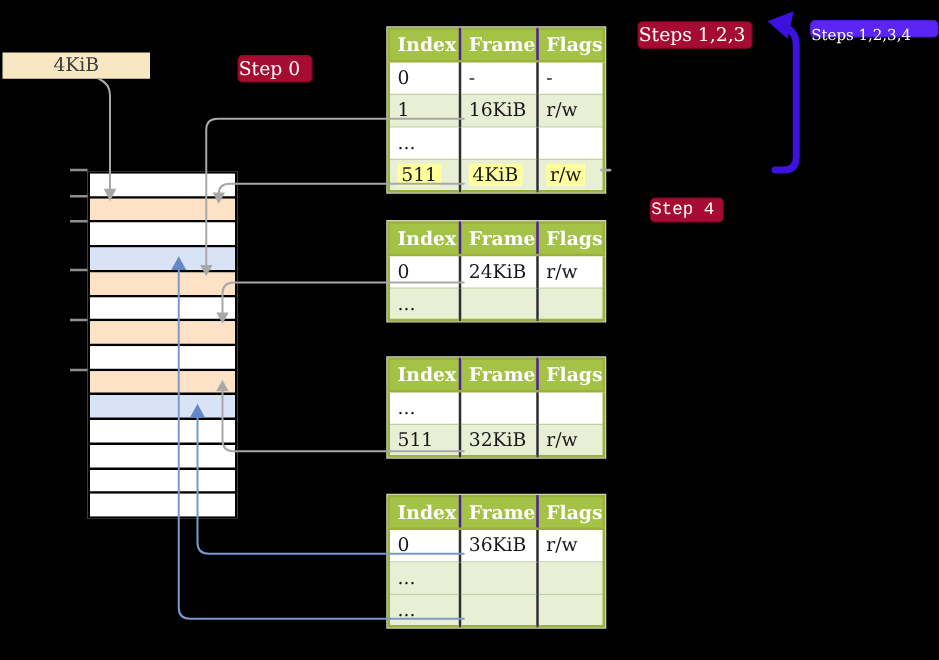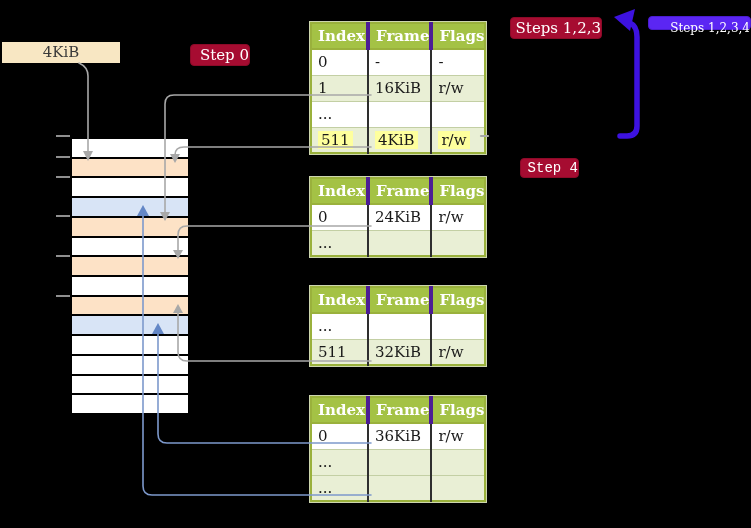--- a/index.html
+++ b/index.html
@@ -9,39 +9,39 @@
     font-family:"DejaVu Serif","Liberation Serif",serif;
   }
   
   .legend{
     position:absolute;left:2px;top:42px;width:118px;height:21px;
     background:#f8e7c3;color:#3a3a3a;font-size:15px;line-height:21px;
     text-align:center;
   }
   
   .badge{
-    position:absolute;border-radius:4px;color:#fff;text-align:right;
+    position:absolute;border-radius:4px;color:#fff;text-align:left;
     font-size:15px;white-space:nowrap;box-sizing:border-box;
   }
   .badge.red{background:#a60c31;border:1px solid #8c0a28;}
   .badge.blue{background:#5b26f3;border:1px solid #4a1cd0;}
   #badge-step0{left:190px;top:44px;width:60px;height:22px;line-height:20px;}
   #badge-steps123{left:510px;top:17px;width:92px;height:22px;line-height:20px;}
   #badge-steps1234{left:648px;top:16px;width:103px;height:14px;line-height:22px;font-size:12px;}
   #badge-step4{left:520px;top:158px;width:59px;height:20px;line-height:18px;font-size:14px;font-family:Liberation Mono, monospace;}
   
   table.ptable{
     position:absolute;left:310px;border-collapse:collapse;table-layout:fixed;
     background:#fff;border:2px solid #9ab13c;outline:1px solid #cdd6ae;
   }
   #table1{top:22px;} #table2{top:177px;} #table3{top:286px;} #table4{top:396px;}
   .ptable th{
     background:#a4c245;color:#fff;font-weight:bold;font-size:15px;
     text-align:left;padding:0 0 0 6px;height:26px;box-sizing:border-box;
-    border-right:4px solid #4c1d95;border-bottom:2px solid #9ab13c;
+    border-right:2px solid #4c1d95;border-bottom:2px solid #9ab13c;
   }
   .ptable th:last-child{border-right:none;text-align:center;}
   .ptable td{
     font-size:15px;color:#191919;padding:0 0 0 6px;height:26px;
     box-sizing:border-box;border-right:2px solid #2e2e2e;white-space:nowrap;
     overflow:hidden;
   }
   .ptable td:last-child{border-right:none;}
   .ptable tr + tr td{border-top:1.5px solid #c3cfa4;}
   .ptable tr.alt td{background:#e9efd5;}

